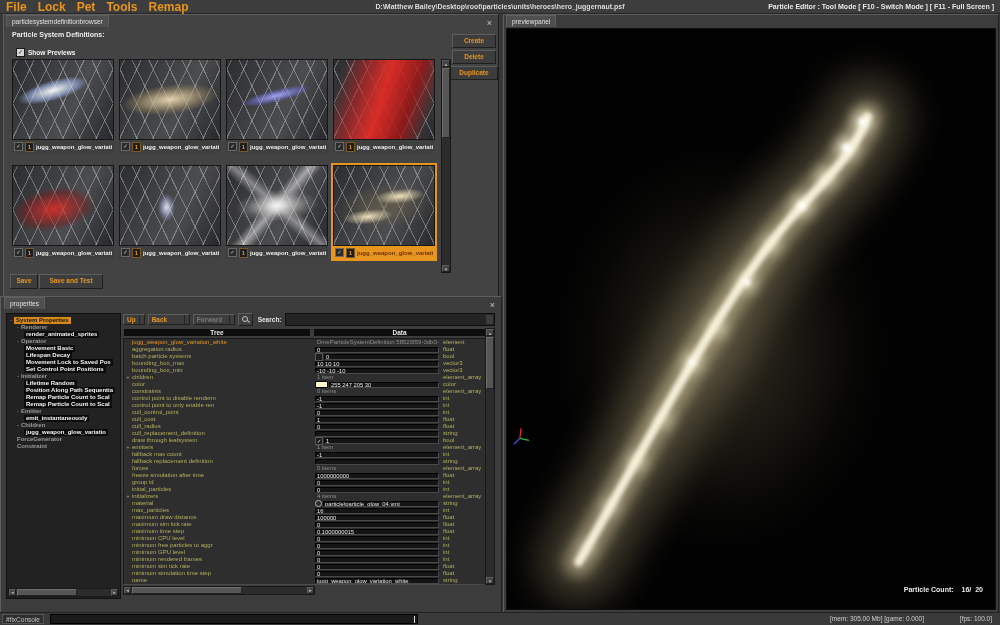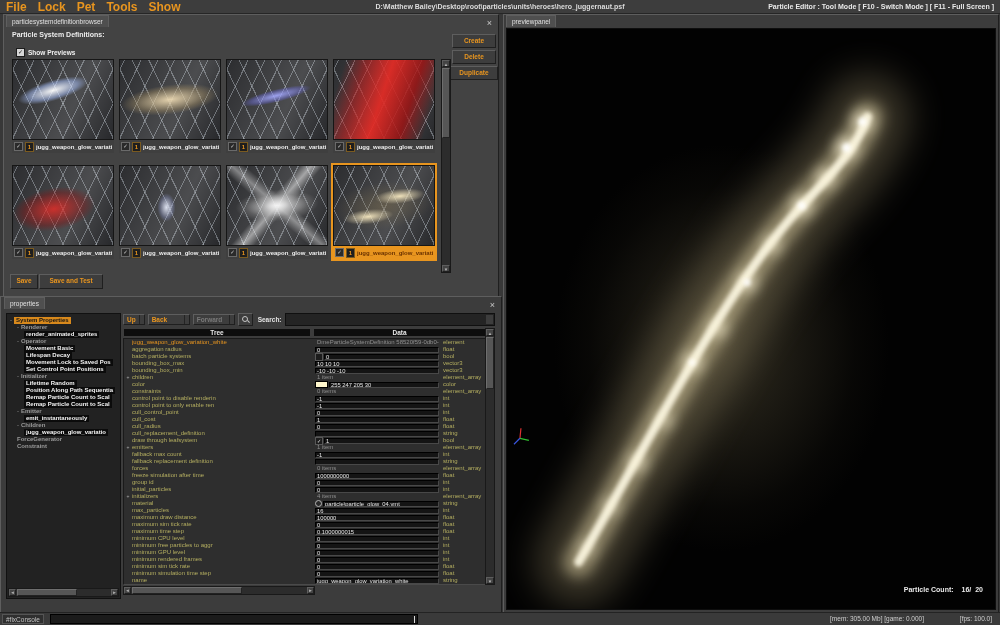--- a/index.html
+++ b/index.html
@@ -147,21 +147,21 @@
 <body>
 
 <div class="stage">
 
   <div class="menubar">
     <div id="menu-items">
         <span class="menu-item">File</span>
         <span class="menu-item">Lock</span>
         <span class="menu-item">Pet</span>
         <span class="menu-item">Tools</span>
-        <span class="menu-item">Show</span>
+        <span class="menu-item">Remap</span>
       </div>
     <div class="menu-title">D:\Matthew Bailey\Desktop\root\particles\units\heroes\hero_juggernaut.psf</div>
     <div class="menu-mode">Particle Editor : Tool Mode [ F10 - Switch Mode ] [ F11 - Full Screen ]</div>
   </div>
 
   <div class="browser-panel bevel">
     <div class="tab" style="left:2px;top:0;">particlesystemdefinitionbrowser</div>
     <div class="close-x" style="right:6px;top:4px;">×</div>
     <div class="bp-heading">Particle System Definitions:</div>
 

